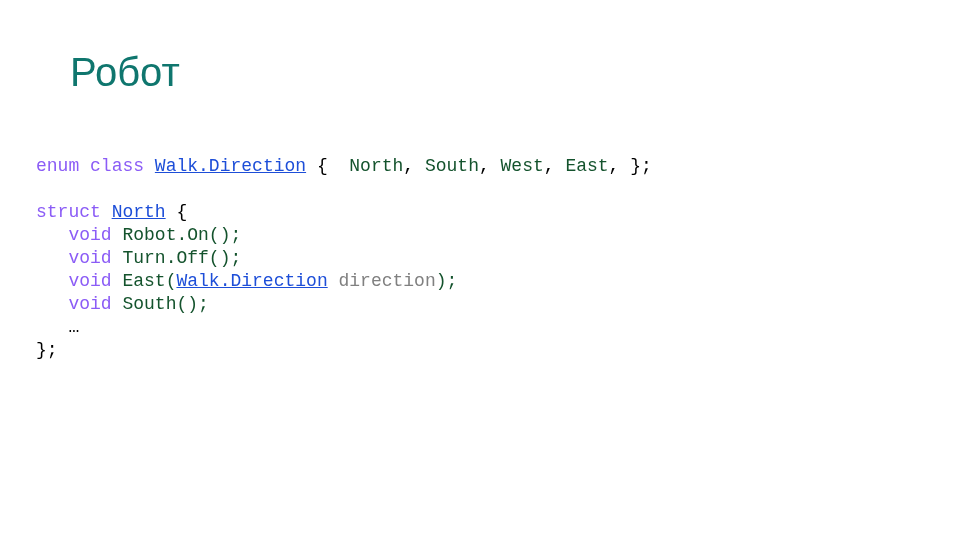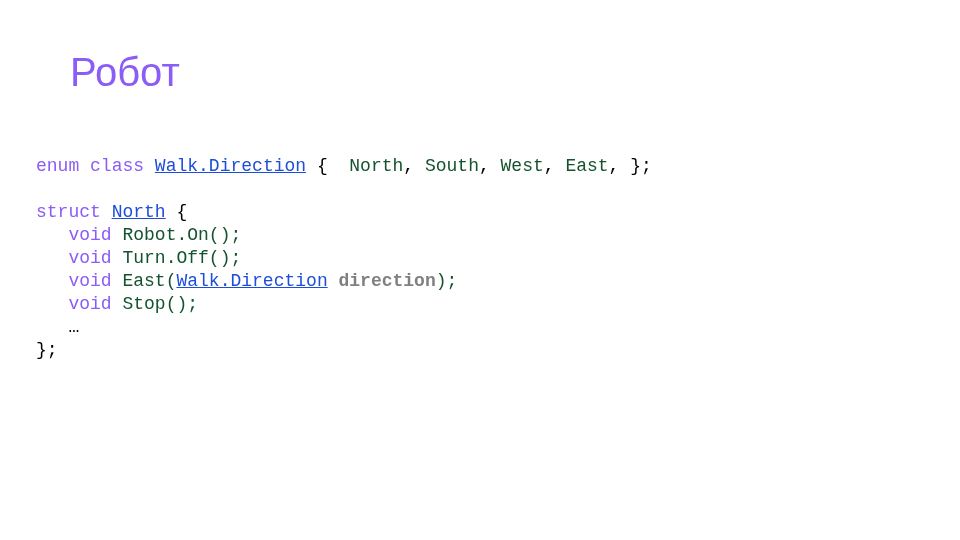--- a/index.html
+++ b/index.html
@@ -18,50 +18,50 @@
     height: 540px;
     padding: 0;
     position: relative;
   }
   .title {
     position: absolute;
     top: 50px;
     left: 70px;
     font-size: 40px;
     font-weight: 400;
-    color: #8b5cf6;
+    color: #0f766e;
     font-family: "Segoe UI Light", "Segoe UI", Arial, sans-serif;
   }
   .code {
     position: absolute;
     top: 155px;
     left: 36px;
     font-family: Consolas, "Courier New", monospace;
     font-size: 18px;
     line-height: 1.28;
     white-space: pre;
     color: #000;
   }
   .kw  { color: #8b5cf6; }
   .type{ color: #1d4ed8; text-decoration: underline; }
   .id  { color: #14532d; }
   .pn  { color: #000000; }
-  .arg { color: #808080; font-weight: bold; }  
+  .arg { color: #808080; }  
   .dots{ color: #000; }
 </style>
 </head>
 <body>
 
 <div class="slide">
 
   <div class="title">Робот</div>
 
   <div class="code"><span><span class="kw">enum</span> <span class="kw">class</span> <span class="type">Walk.Direction</span><span class="pn"> {  </span><span class="id">North</span><span class="pn">, </span><span class="id">South</span><span class="pn">, </span><span class="id">West</span><span class="pn">, </span><span class="id">East</span><span class="pn">,</span><span class="pn"> };</span></span>
 
 <span><span class="kw">struct</span> <span class="type">North</span><span class="pn"> {</span></span>
 <span><span>   </span><span class="kw">void</span> <span class="id">Robot.On();</span></span>
 <span><span>   </span><span class="kw">void</span> <span class="id">Turn.Off();</span></span>
 <span><span>   </span><span class="kw">void</span> <span class="id">East(</span><span class="type">Walk.Direction</span><span class="arg"> direction</span><span class="id">);</span></span>
-<span><span>   </span><span class="kw">void</span> <span class="id">Stop();</span></span>
+<span><span>   </span><span class="kw">void</span> <span class="id">South();</span></span>
 <span><span>   </span><span class="dots">…</span></span>
 <span><span class="pn">};</span></span></div>
 
 </div>
 
 </body></html>

